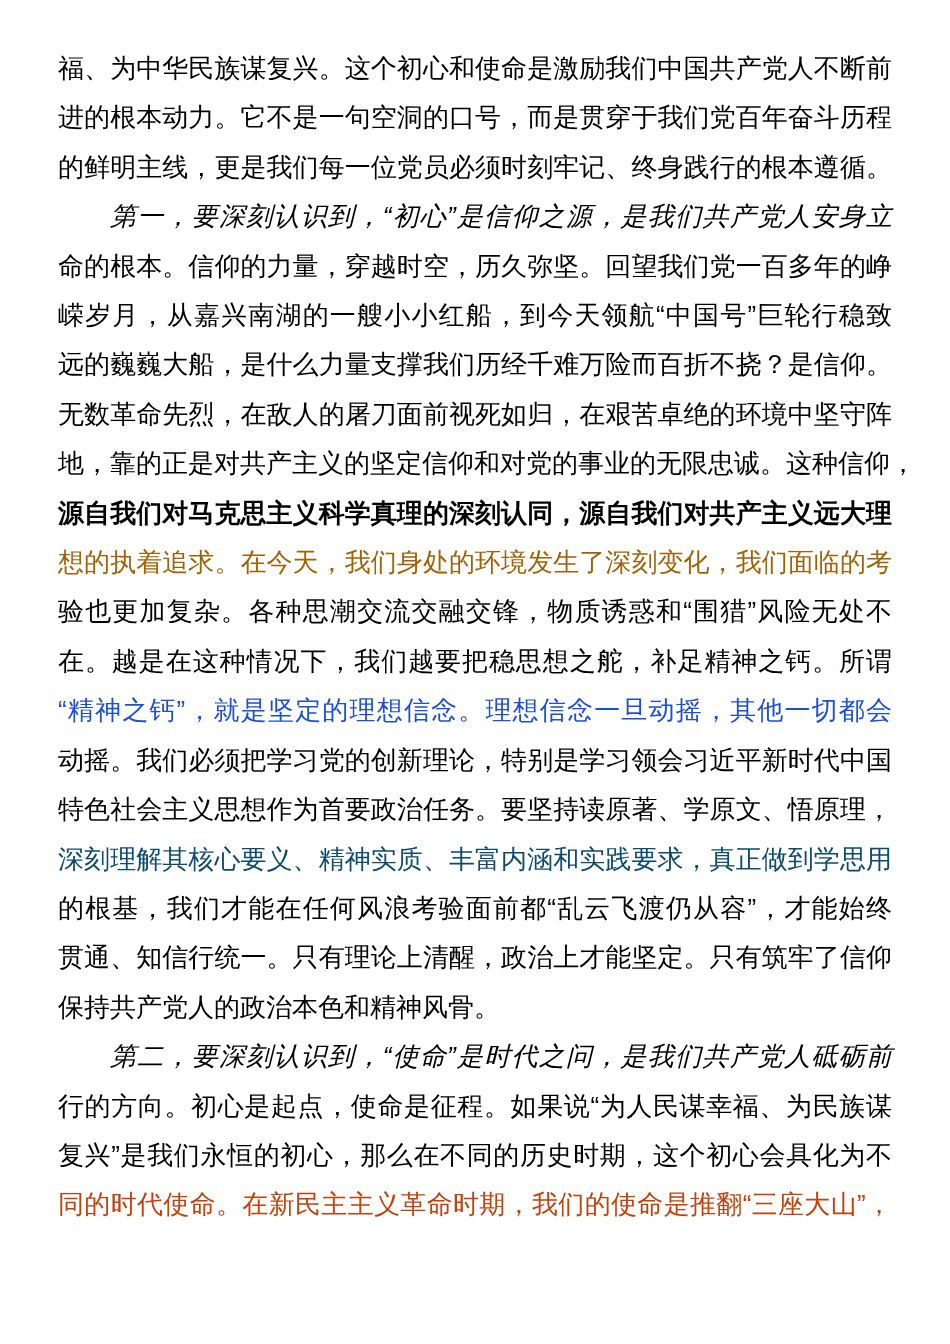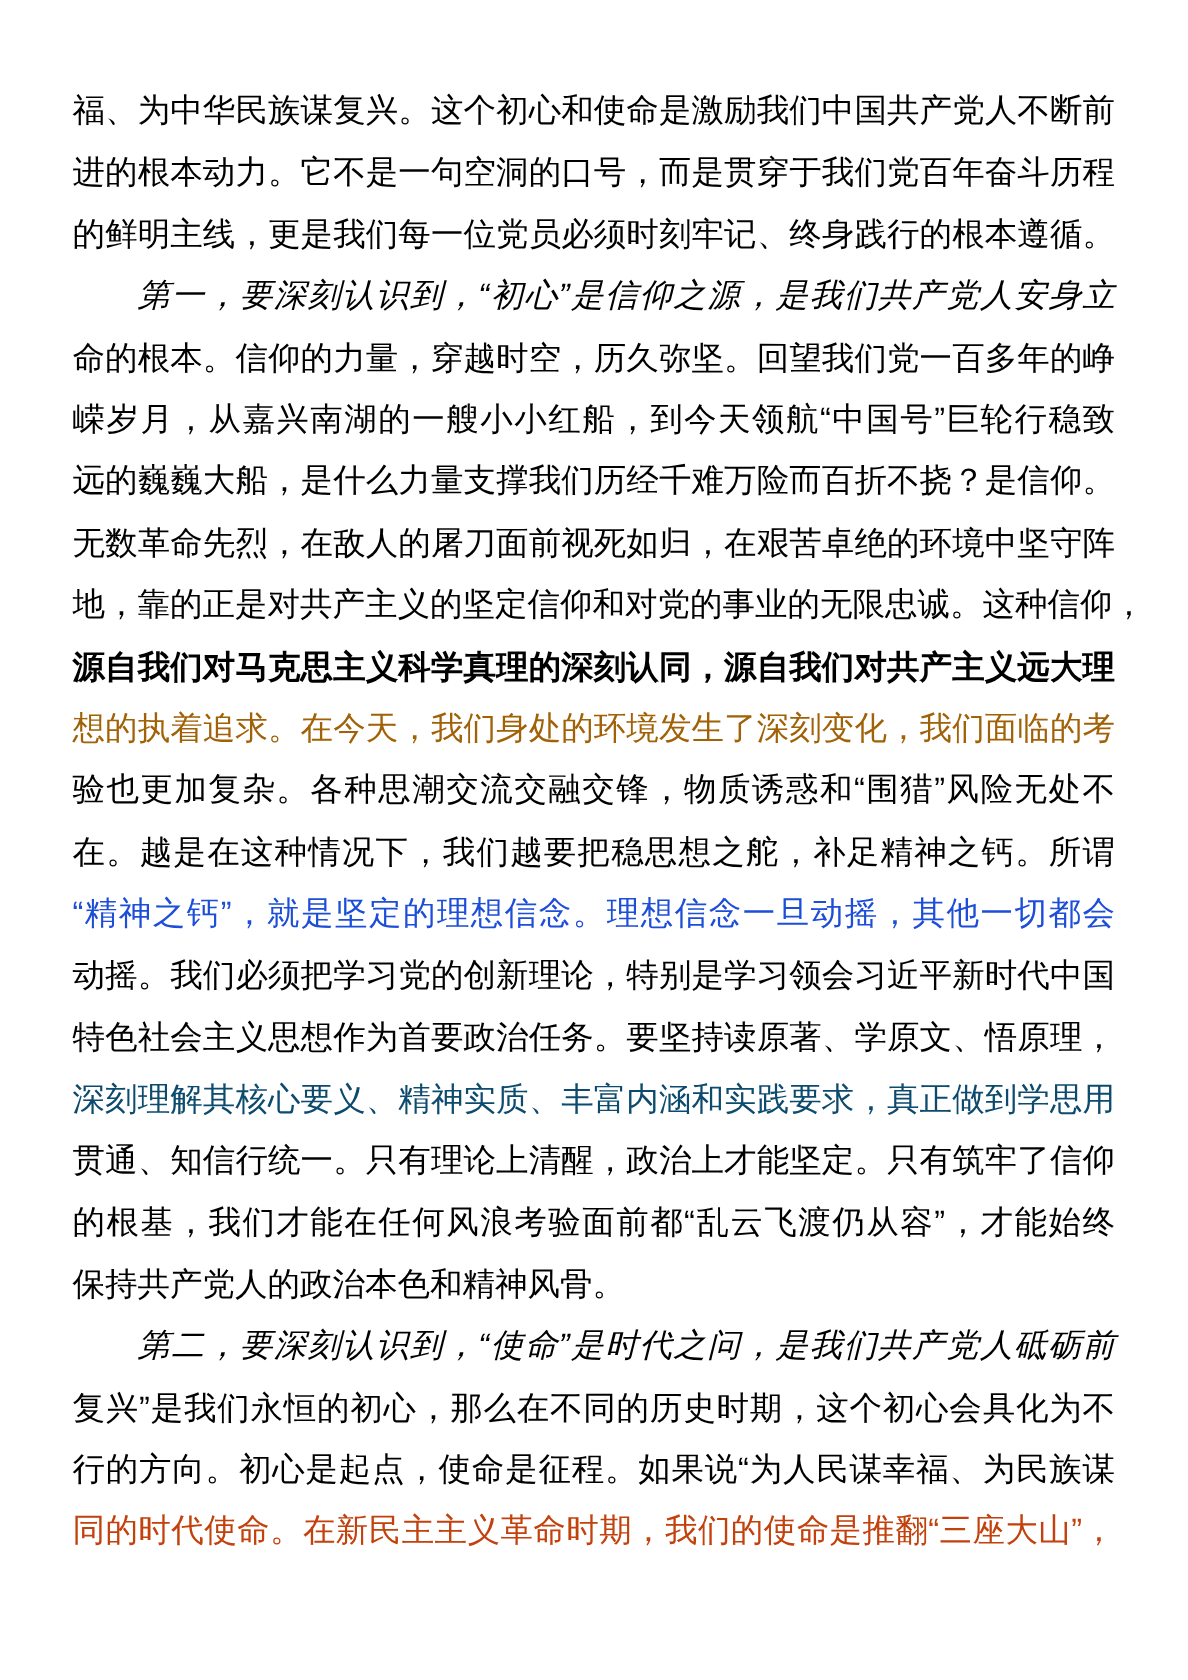--- a/index.html
+++ b/index.html
@@ -10,21 +10,21 @@
     width: 950px;
     height: 1344px;
     background: #ffffff;
     overflow: hidden;
   }
   .page {
     box-sizing: border-box;
     width: 950px;
     height: 952px;
     background: #ffffff;
-    padding: 64px 58px 0 58px;
+    padding: 44px 58px 0 58px;
   }
   .paragraph {
     margin: 0;
     padding: 0;
   }
   .line {
     font-family: "Liberation Sans", sans-serif;
     font-size: 26px;
     line-height: 49.4px;
     color: #000000;
@@ -59,23 +59,23 @@
       <div class="line" style="color: rgb(0, 0, 0);">无数革命先烈，在敌人的屠刀面前视死如归，在艰苦卓绝的环境中坚守阵</div>
       <div class="line" style="color: rgb(0, 0, 0);">地，靠的正是对共产主义的坚定信仰和对党的事业的无限忠诚。这种信仰，</div>
       <div class="line" style="color: rgb(0, 0, 0); font-weight: bold;">源自我们对马克思主义科学真理的深刻认同，源自我们对共产主义远大理</div>
       <div class="line" style="color: #a16207;">想的执着追求。在今天，我们身处的环境发生了深刻变化，我们面临的考</div>
       <div class="line" style="color: rgb(0, 0, 0);">验也更加复杂。各种思潮交流交融交锋，物质诱惑和“围猎”风险无处不</div>
       <div class="line" style="color: rgb(0, 0, 0);">在。越是在这种情况下，我们越要把稳思想之舵，补足精神之钙。所谓</div>
       <div class="line" style="color: #1d4ed8;">“精神之钙”，就是坚定的理想信念。理想信念一旦动摇，其他一切都会</div>
       <div class="line" style="color: rgb(0, 0, 0);">动摇。我们必须把学习党的创新理论，特别是学习领会习近平新时代中国</div>
       <div class="line" style="color: rgb(0, 0, 0);">特色社会主义思想作为首要政治任务。要坚持读原著、学原文、悟原理，</div>
       <div class="line" style="color: #0c4a6e;">深刻理解其核心要义、精神实质、丰富内涵和实践要求，真正做到学思用</div>
+      <div class="line" style="color: rgb(0, 0, 0);">的根基，我们才能在任何风浪考验面前都“乱云飞渡仍从容”，才能始终</div>
       <div class="line" style="color: rgb(0, 0, 0);">贯通、知信行统一。只有理论上清醒，政治上才能坚定。只有筑牢了信仰</div>
-      <div class="line" style="color: rgb(0, 0, 0);">的根基，我们才能在任何风浪考验面前都“乱云飞渡仍从容”，才能始终</div>
       <div class="line end" style="color: rgb(0, 0, 0);">保持共产党人的政治本色和精神风骨。</div>
     </div>
     <div class="paragraph">
       <div class="line indent" style="color: rgb(0, 0, 0);">第二，要深刻认识到，“使命”是时代之问，是我们共产党人砥砺前</div>
+      <div class="line" style="color: rgb(0, 0, 0);">行的方向。初心是起点，使命是征程。如果说“为人民谋幸福、为民族谋</div>
       <div class="line" style="color: rgb(0, 0, 0);">复兴”是我们永恒的初心，那么在不同的历史时期，这个初心会具化为不</div>
-      <div class="line" style="color: rgb(0, 0, 0);">行的方向。初心是起点，使命是征程。如果说“为人民谋幸福、为民族谋</div>
       <div class="line" style="color: #c2410c;">同的时代使命。在新民主主义革命时期，我们的使命是推翻“三座大山”，</div>
     </div>
   </div>
 
 </body></html>

